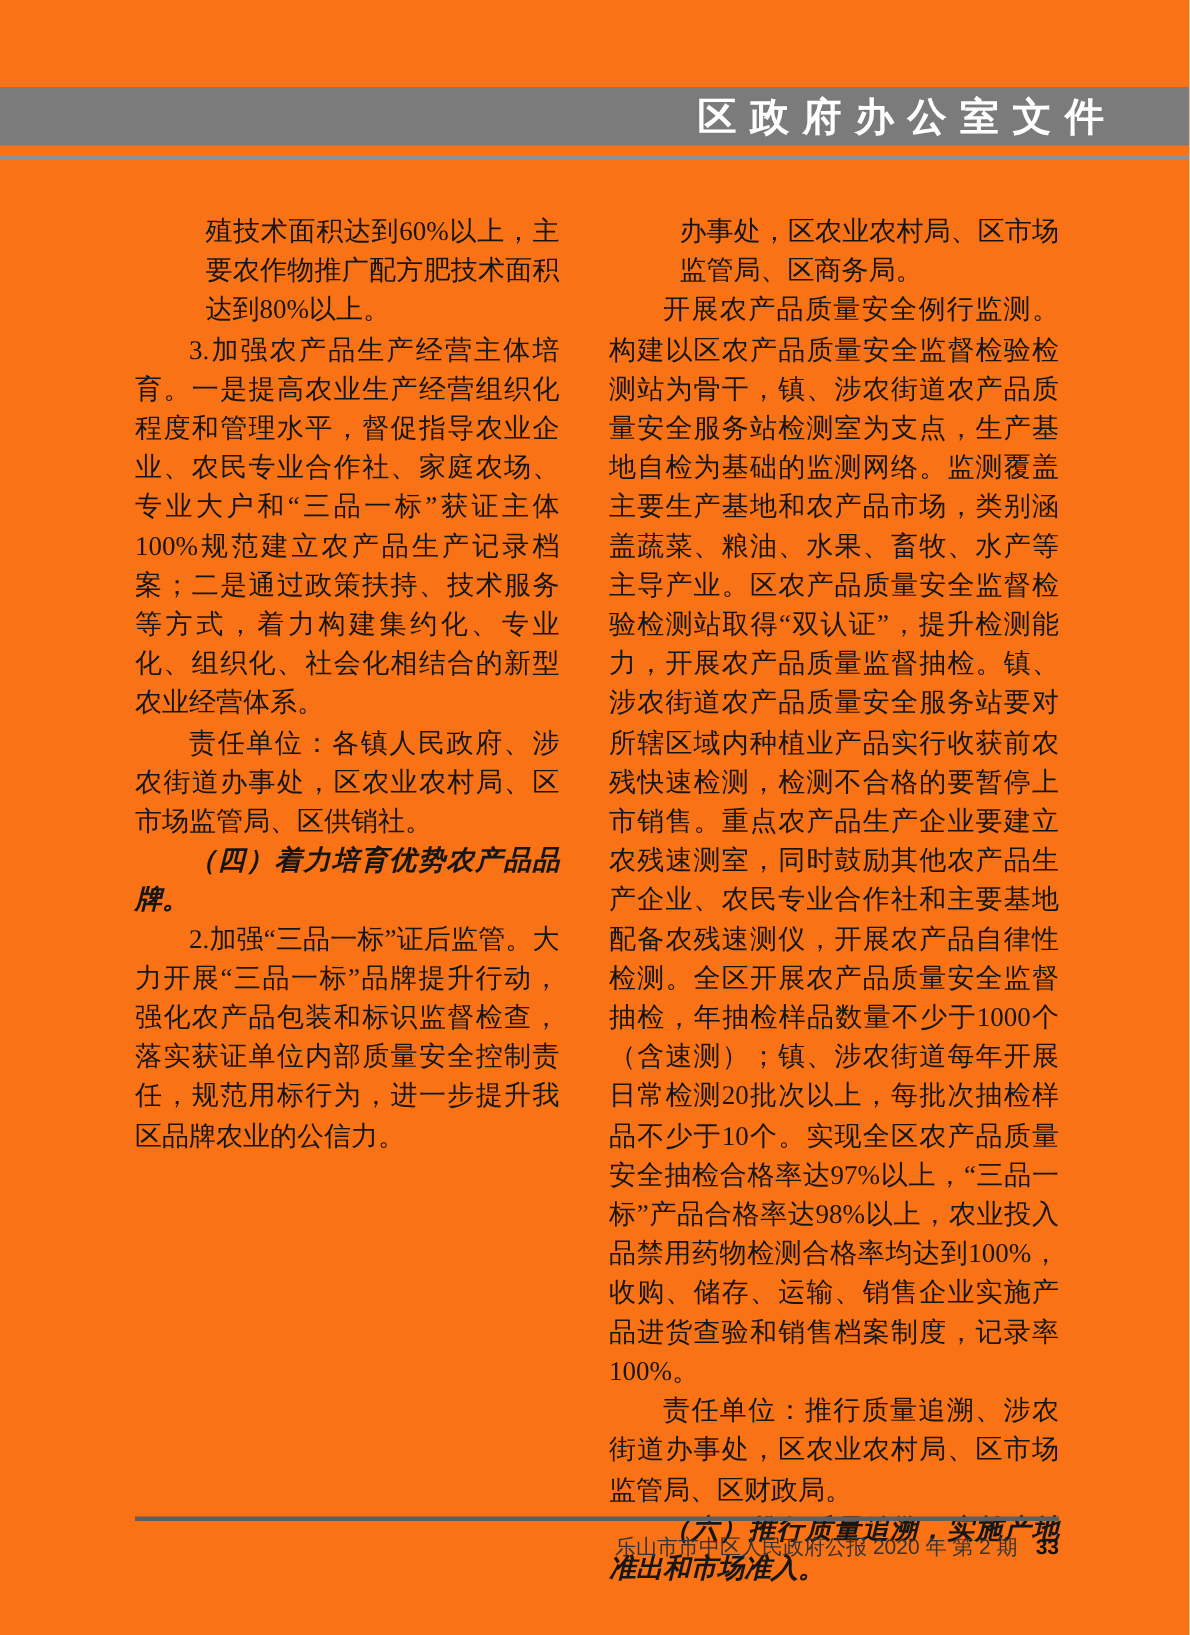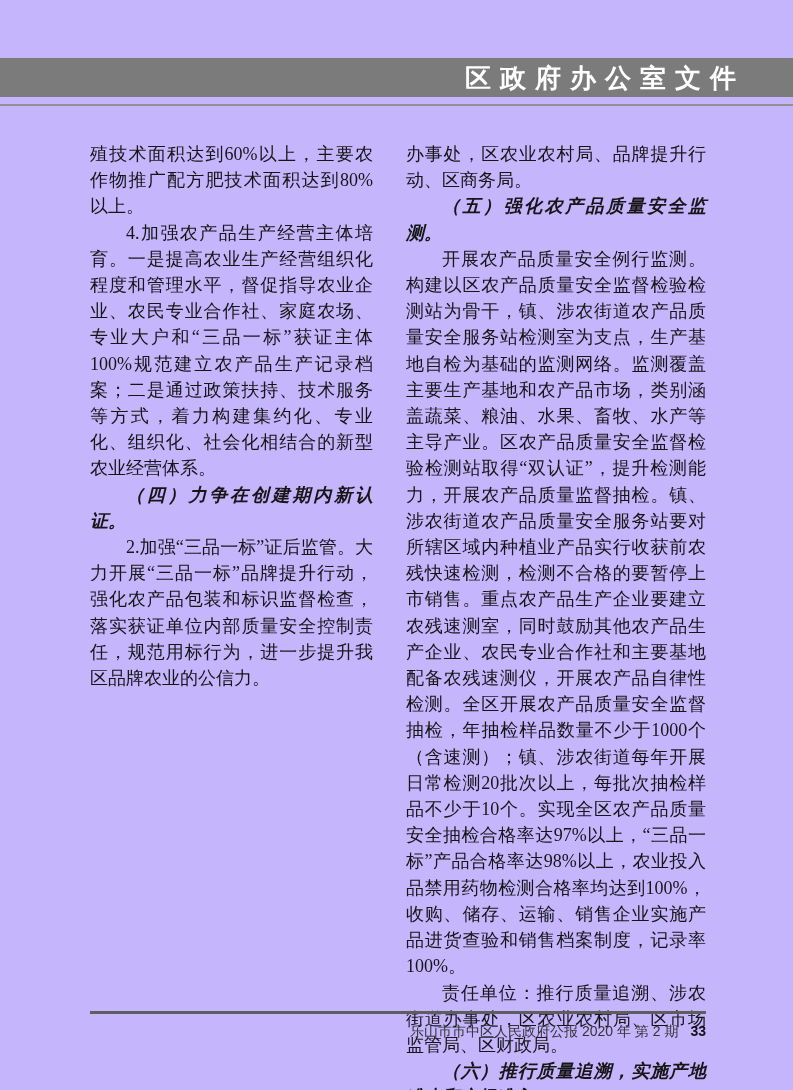--- a/index.html
+++ b/index.html
@@ -1,21 +1,21 @@
 <!DOCTYPE html>
 <html style="--banner-bg: #7b7b7b; --banner-text: #ffffff; --banner-underline: #919191; --body-text: #161616; --footer-line: #5e5e5e; --footer-text: #333333;"><head>
 <meta charset="utf-8">
 <style>
   :root{
     --banner-bg:#7b7b7b; --banner-text:#ffffff; --body-text:#161616;
     --banner-underline:#919191; --footer-line:#5e5e5e; --footer-text:#333333;
   }
   html,body{margin:0;padding:0;background:#ffffff;}
   .page{
-    position:relative; width:793px; height:1090px; background:#c4b5fd;
+    position:relative; width:793px; height:1090px; background:#f97316;
     overflow:hidden; font-family:"Liberation Serif", serif;
   }
   .banner{
     position:absolute; top:58px; left:0; width:100%; height:39px;
     background:var(--banner-bg,#7b7b7b);
   }
   .banner-title{
     position:absolute; right:48px; top:50%; transform:translateY(-50%);
     color:var(--banner-text,#fff); font-family:"Liberation Sans", sans-serif;
     font-weight:bold; font-size:26px; letter-spacing:9px; white-space:nowrap;
@@ -26,21 +26,21 @@
   }
   .content{
     position:absolute; top:141px; left:90px; width:616px;
     display:flex; gap:33px;
     color:var(--body-text,#161616); font-size:18px; line-height:26.2px;
   }
   .col{text-align:justify;}
   .col-left{width:283px;}
   .col-right{width:300px;}
   .para{margin:0; text-indent:2em;}
-  .para.cont{text-indent:0;}
+  .para.cont{text-indent:0;margin-left:47px;}
   .para.heading{font-weight:bold; font-style:italic;}
   .footer-divider{
     position:absolute; top:1011px; left:90px; width:616px; height:3px;
     background:var(--footer-line,#5e5e5e);
   }
   .footer{
     position:absolute; top:1020px; left:90px; width:616px;
     text-align:right; font-family:"Liberation Sans", sans-serif;
     font-size:14px; color:var(--footer-text,#333); line-height:22px;
   }
@@ -53,27 +53,27 @@
 
   <div class="banner">
     <div class="banner-title">区政府办公室文件</div>
   </div>
 
   <div class="banner-underline"></div>
 
   <div class="content">
     <div class="col col-left">
         <p class="para cont">殖技术面积达到60%以上，主要农作物推广配方肥技术面积达到80%以上。</p>
-        <p class="para normal">4.加强农产品生产经营主体培育。一是提高农业生产经营组织化程度和管理水平，督促指导农业企业、农民专业合作社、家庭农场、专业大户和“三品一标”获证主体100%规范建立农产品生产记录档案；二是通过政策扶持、技术服务等方式，着力构建集约化、专业化、组织化、社会化相结合的新型农业经营体系。</p>
-        <p class="para heading">（四）力争在创建期内新认证。</p>
+        <p class="para normal">3.加强农产品生产经营主体培育。一是提高农业生产经营组织化程度和管理水平，督促指导农业企业、农民专业合作社、家庭农场、专业大户和“三品一标”获证主体100%规范建立农产品生产记录档案；二是通过政策扶持、技术服务等方式，着力构建集约化、专业化、组织化、社会化相结合的新型农业经营体系。</p>
+        <p class="para normal">责任单位：各镇人民政府、涉农街道办事处，区农业农村局、区市场监管局、区供销社。</p>
+        <p class="para heading">（四）着力培育优势农产品品牌。</p>
         <p class="para normal">2.加强“三品一标”证后监管。大力开展“三品一标”品牌提升行动，强化农产品包装和标识监督检查，落实获证单位内部质量安全控制责任，规范用标行为，进一步提升我区品牌农业的公信力。</p>
       </div>
     <div class="col col-right">
-        <p class="para cont">办事处，区农业农村局、品牌提升行动、区商务局。</p>
-        <p class="para heading">（五）强化农产品质量安全监测。</p>
+        <p class="para cont">办事处，区农业农村局、区市场监管局、区商务局。</p>
         <p class="para normal">开展农产品质量安全例行监测。构建以区农产品质量安全监督检验检测站为骨干，镇、涉农街道农产品质量安全服务站检测室为支点，生产基地自检为基础的监测网络。监测覆盖主要生产基地和农产品市场，类别涵盖蔬菜、粮油、水果、畜牧、水产等主导产业。区农产品质量安全监督检验检测站取得“双认证”，提升检测能力，开展农产品质量监督抽检。镇、涉农街道农产品质量安全服务站要对所辖区域内种植业产品实行收获前农残快速检测，检测不合格的要暂停上市销售。重点农产品生产企业要建立农残速测室，同时鼓励其他农产品生产企业、农民专业合作社和主要基地配备农残速测仪，开展农产品自律性检测。全区开展农产品质量安全监督抽检，年抽检样品数量不少于1000个（含速测）；镇、涉农街道每年开展日常检测20批次以上，每批次抽检样品不少于10个。实现全区农产品质量安全抽检合格率达97%以上，“三品一标”产品合格率达98%以上，农业投入品禁用药物检测合格率均达到100%，收购、储存、运输、销售企业实施产品进货查验和销售档案制度，记录率100%。</p>
         <p class="para normal">责任单位：推行质量追溯、涉农街道办事处，区农业农村局、区市场监管局、区财政局。</p>
         <p class="para heading">（六）推行质量追溯，实施产地准出和市场准入。</p>
       </div>
   </div>
 
   <div class="footer-divider"></div>
 
   <div class="footer">
     <span>乐山市市中区人民政府公报 2020 年  第 2 期</span><span class="page-num">33</span>

